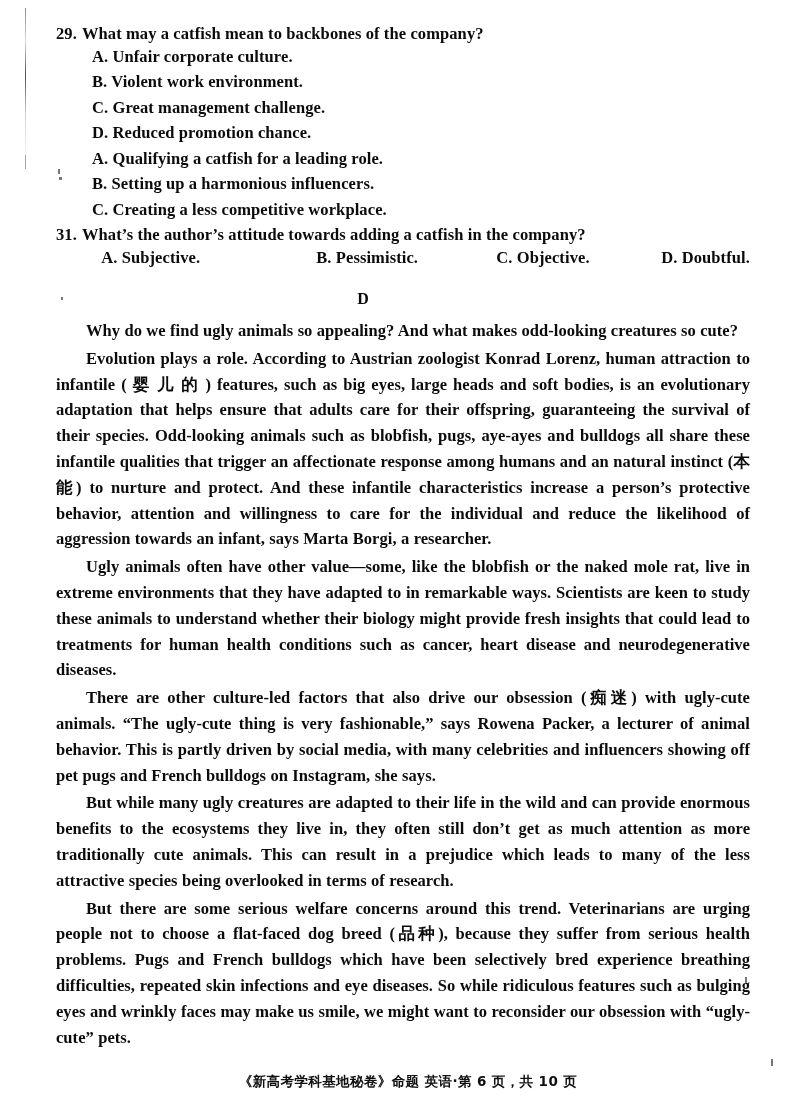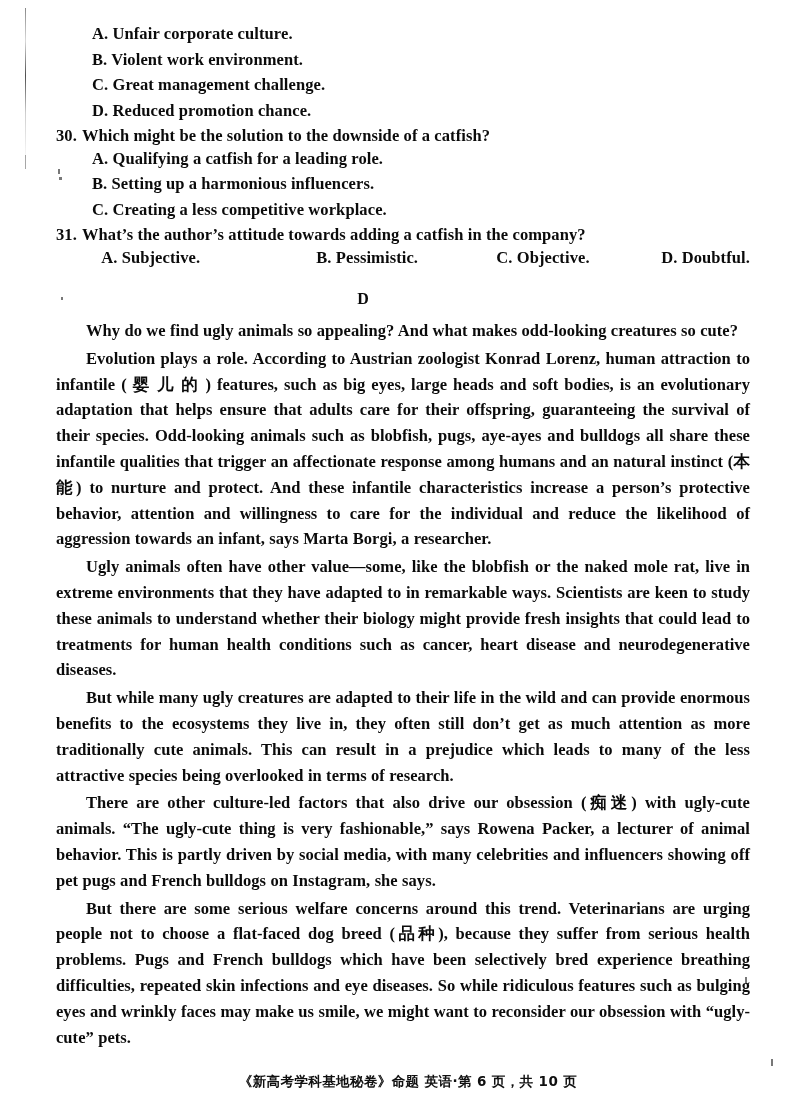--- a/index.html
+++ b/index.html
@@ -142,33 +142,33 @@
   <div class="scan-artifact2"></div>
   <div class="speck" style="left:58px; top:169px; width:2px; height:5px;"></div>
   <div class="speck" style="left:59px; top:177px; width:3px; height:3px;"></div>
   <div class="speck" style="left:61px; top:297px; width:2px; height:3px;"></div>
   <div class="speck" style="left:745px; top:977px; width:2px; height:6px;"></div>
   <div class="speck" style="left:771px; top:1059px; width:2px; height:7px;"></div>
 
   <div class="content">
 
     <div class="question">
+      <div class="q-row">
+        <span class="q-num">29.</span>
+        <span class="q-text">What may a catfish mean to backbones of the company?</span>
+      </div>
       <ul class="options-stack">
         <li>A. Unfair corporate culture.</li>
         <li>B. Violent work environment.</li>
         <li>C. Great management challenge.</li>
         <li>D. Reduced promotion chance.</li>
       </ul>
     </div>
 
     <div class="question">
-      <div class="q-row">
-        <span class="q-num">30.</span>
-        <span class="q-text">Which might be the solution to the downside of a catfish?</span>
-      </div>
       <ul class="options-stack">
         <li>A. Qualifying a catfish for a leading role.</li>
         <li>B. Setting up a harmonious influencers.</li>
         <li>C. Creating a less competitive workplace.</li>
       </ul>
     </div>
 
     <div class="question">
       <div class="q-row">
         <span class="q-num">31.</span>
@@ -181,22 +181,22 @@
         <span class="opt">D. Doubtful.</span>
       </div>
     </div>
 
     <div class="section-letter">D</div>
 
     <div class="passage">
       <p>Why do we find ugly animals so appealing? And what makes odd-looking creatures so cute?</p>
       <p>Evolution plays a role. According to Austrian zoologist Konrad Lorenz, human attraction to infantile ( 婴 儿 的 ) features, such as big eyes, large heads and soft bodies, is an evolutionary adaptation that helps ensure that adults care for their offspring, guaranteeing the survival of their species. Odd-looking animals such as blobfish, pugs, aye-ayes and bulldogs all share these infantile qualities that trigger an affectionate response among humans and an natural instinct (本能) to nurture and protect. And these infantile characteristics increase a person’s protective behavior, attention and willingness to care for the individual and reduce the likelihood of aggression towards an infant, says Marta Borgi, a researcher.</p>
       <p>Ugly animals often have other value—some, like the blobfish or the naked mole rat, live in extreme environments that they have adapted to in remarkable ways. Scientists are keen to study these animals to understand whether their biology might provide fresh insights that could lead to treatments for human health conditions such as cancer, heart disease and neurodegenerative diseases.</p>
+      <p>There are other culture-led factors that also drive our obsession (痴迷) with ugly-cute animals. “The ugly-cute thing is very fashionable,” says Rowena Packer, a lecturer of animal behavior. This is partly driven by social media, with many celebrities and influencers showing off pet pugs and French bulldogs on Instagram, she says.</p>
       <p>But while many ugly creatures are adapted to their life in the wild and can provide enormous benefits to the ecosystems they live in, they often still don’t get as much attention as more traditionally cute animals. This can result in a prejudice which leads to many of the less attractive species being overlooked in terms of research.</p>
-      <p>There are other culture-led factors that also drive our obsession (痴迷) with ugly-cute animals. “The ugly-cute thing is very fashionable,” says Rowena Packer, a lecturer of animal behavior. This is partly driven by social media, with many celebrities and influencers showing off pet pugs and French bulldogs on Instagram, she says.</p>
       <p>But there are some serious welfare concerns around this trend. Veterinarians are urging people not to choose a flat-faced dog breed (品种), because they suffer from serious health problems. Pugs and French bulldogs which have been selectively bred experience breathing difficulties, repeated skin infections and eye diseases. So while ridiculous features such as bulging eyes and wrinkly faces may make us smile, we might want to reconsider our obsession with “ugly-cute” pets.</p>
     </div>
 
   </div>
 
   <div class="footer">《新高考学科基地秘卷》命题  英语·第 6 页，共 10 页</div>
 
 </div>
 
 </body></html>

